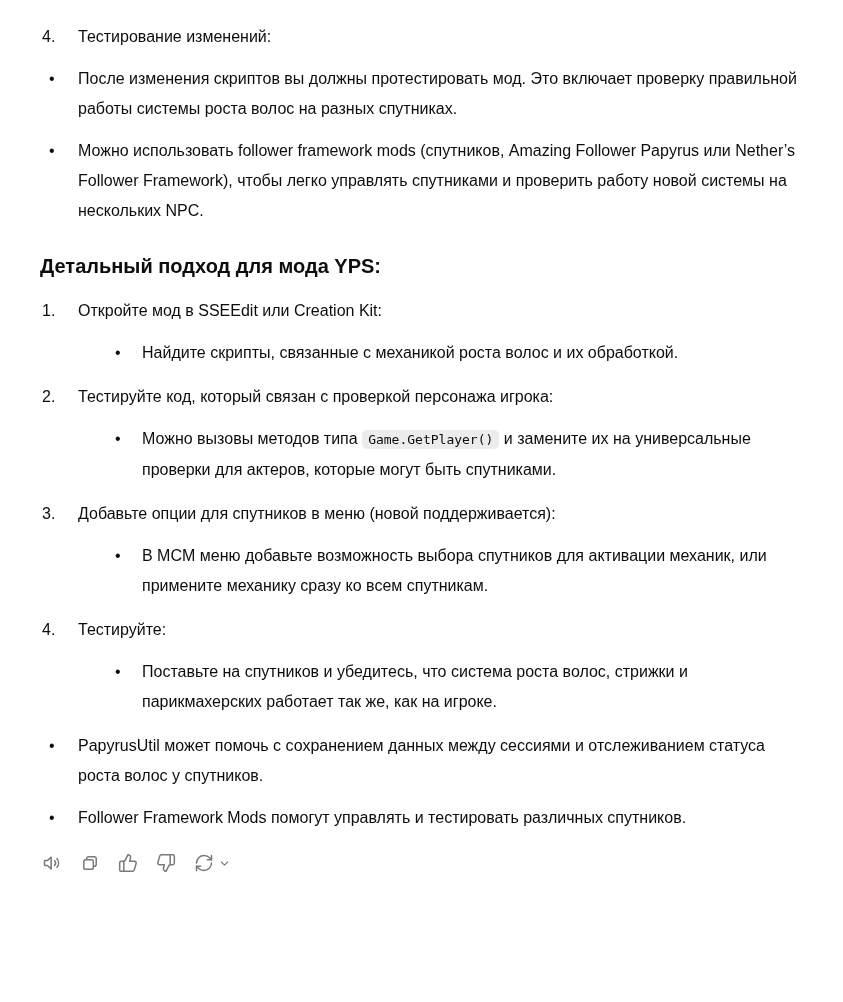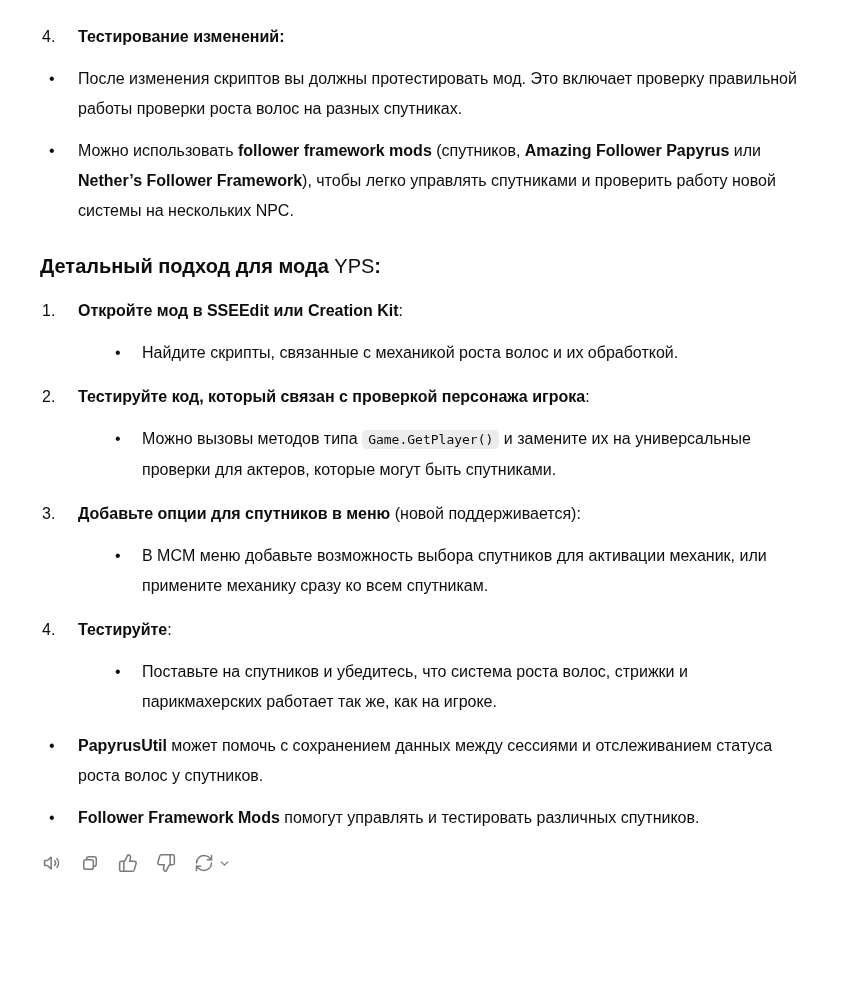--- a/index.html
+++ b/index.html
@@ -22,28 +22,28 @@
     box-sizing: border-box;
   }
   .num-marker { padding-left: 2px; }
   .dot-marker { padding-left: 9px; }
   .sub-row { margin-left: 73px; }
   .sub-row .marker { flex: 0 0 29px; width: 29px; padding-left: 2px; }
   .li-body { flex: 1 1 auto; max-width: 722px; }
   .sub-row .li-body { max-width: 636px; }
   .mb-item { margin-bottom: 12px; }
   .mb-sub { margin-bottom: 14px; }
-  strong, b { font-weight: 700; }
+  strong, b { font-weight: 400; }
   h3 {
     font-size: 20px;
     line-height: 28px;
     font-weight: 600;
     margin: 26px 0 16px 0;
   }
-  h3 .xb { font-weight: 400; }
+  h3 .xb { font-weight: 700; }
   code.inline-code {
     font-family: "DejaVu Sans Mono", monospace;
     font-size: 13px;
     background: #ececec;
     border-radius: 5px;
     padding: 2px 6px;
     white-space: nowrap;
     margin-top: 40px;
   }
   p.closing {
@@ -77,21 +77,21 @@
   <div class="row mb-item">
     <span class="marker num-marker">4.</span>
     <div class="li-body">
       <strong>Тестирование изменений:</strong>
     </div>
   </div>
 
   <div class="row mb-item">
     <span class="marker dot-marker">•</span>
     <div class="li-body">
-      <span>После изменения скриптов вы должны протестировать мод. Это включает проверку правильной работы проверки роста волос на разных спутниках.</span>
+      <span>После изменения скриптов вы должны протестировать мод. Это включает проверку правильной работы системы роста волос на разных спутниках.</span>
     </div>
   </div>
 
   <div class="row mb-item">
     <span class="marker dot-marker">•</span>
     <div class="li-body">
       <span>Можно использовать </span><strong>follower framework mods</strong><span> (спутников, </span><strong>Amazing Follower Papyrus</strong><span> или </span><strong>Nether’s Follower Framework</strong><span>), чтобы легко управлять спутниками и проверить работу новой системы на нескольких NPC.</span>
     </div>
   </div>
 

